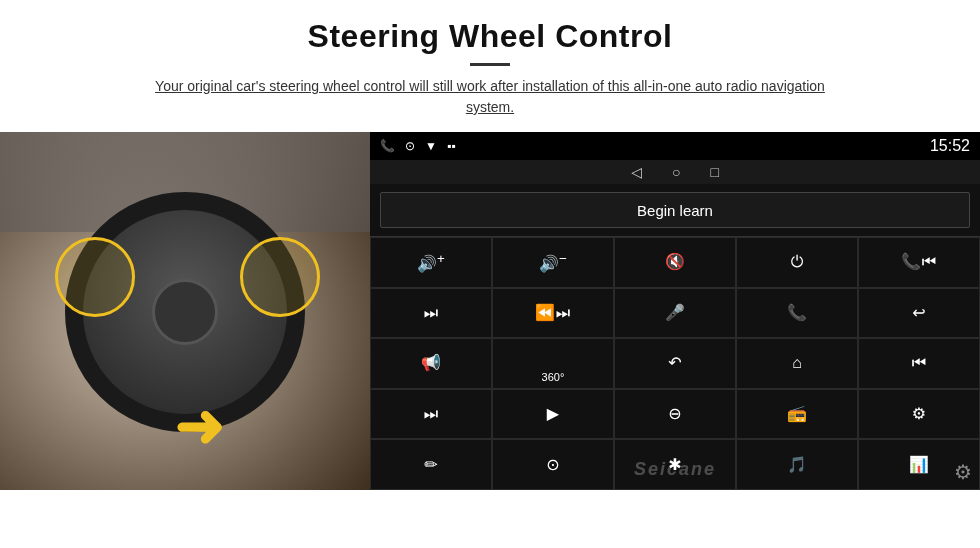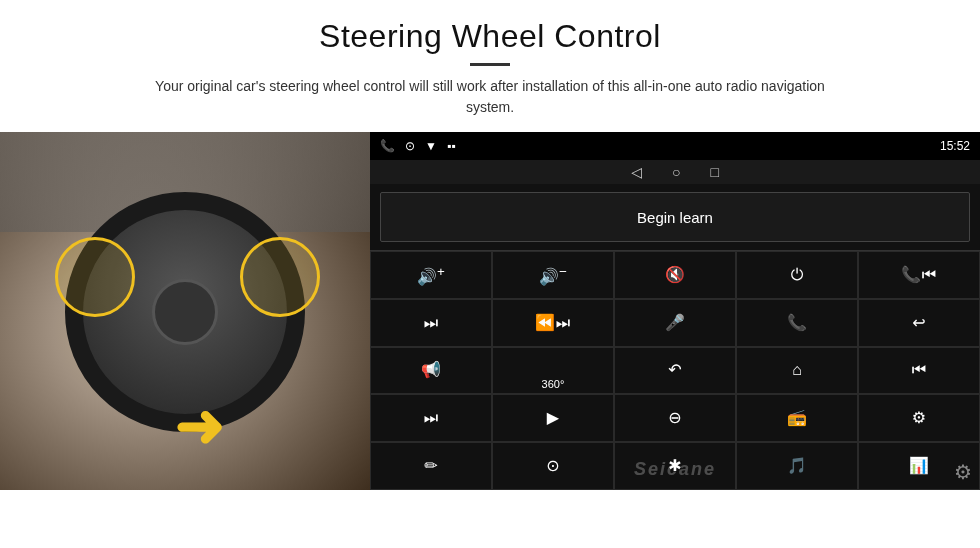--- a/index.html
+++ b/index.html
@@ -21,39 +21,40 @@
     }
 
     .header-section {
       text-align: center;
       padding: 18px 60px 8px;
       width: 100%;
     }
 
     .main-title {
       font-size: 32px;
-      font-weight: 400;
+      font-weight: 700;
       color: #111;
       letter-spacing: 0.5px;
       margin-bottom: 8px;
     }
 
     .title-divider {
       width: 40px;
       height: 3px;
       background: #333;
       margin: 0 auto 10px;
     }
 
     .subtitle {
       font-size: 14px;
       color: #333;
       line-height: 1.5;
       max-width: 680px;
       margin: 0 auto;
+      text-decoration: underline;
     }
 
     .content-area {
       display: flex;
       width: 100%;
       flex: 1;
       margin-top: 6px;
     }
 
     
@@ -167,21 +168,21 @@
 
     .status-left {
       display: flex;
       gap: 10px;
       align-items: center;
     }
 
     .status-right {
       display: flex;
       gap: 6px;
-      font-size: 12px;
+      font-size: 16px;
     }
 
     
     .nav-buttons {
       background: #1a1a1a;
       height: 24px;
       display: flex;
       align-items: center;
       justify-content: center;
       gap: 30px;
@@ -193,21 +194,21 @@
     }
 
     
     .begin-learn-row {
       padding: 8px 10px;
       background: #111;
     }
 
     .begin-learn-btn {
       width: 100%;
-      height: 50px;
+      height: 36px;
       background: #1a1a1a;
       border: 1px solid #444;
       color: #fff;
       font-size: 15px;
       display: flex;
       align-items: center;
       justify-content: center;
       cursor: pointer;
       border-radius: 2px;
     }

